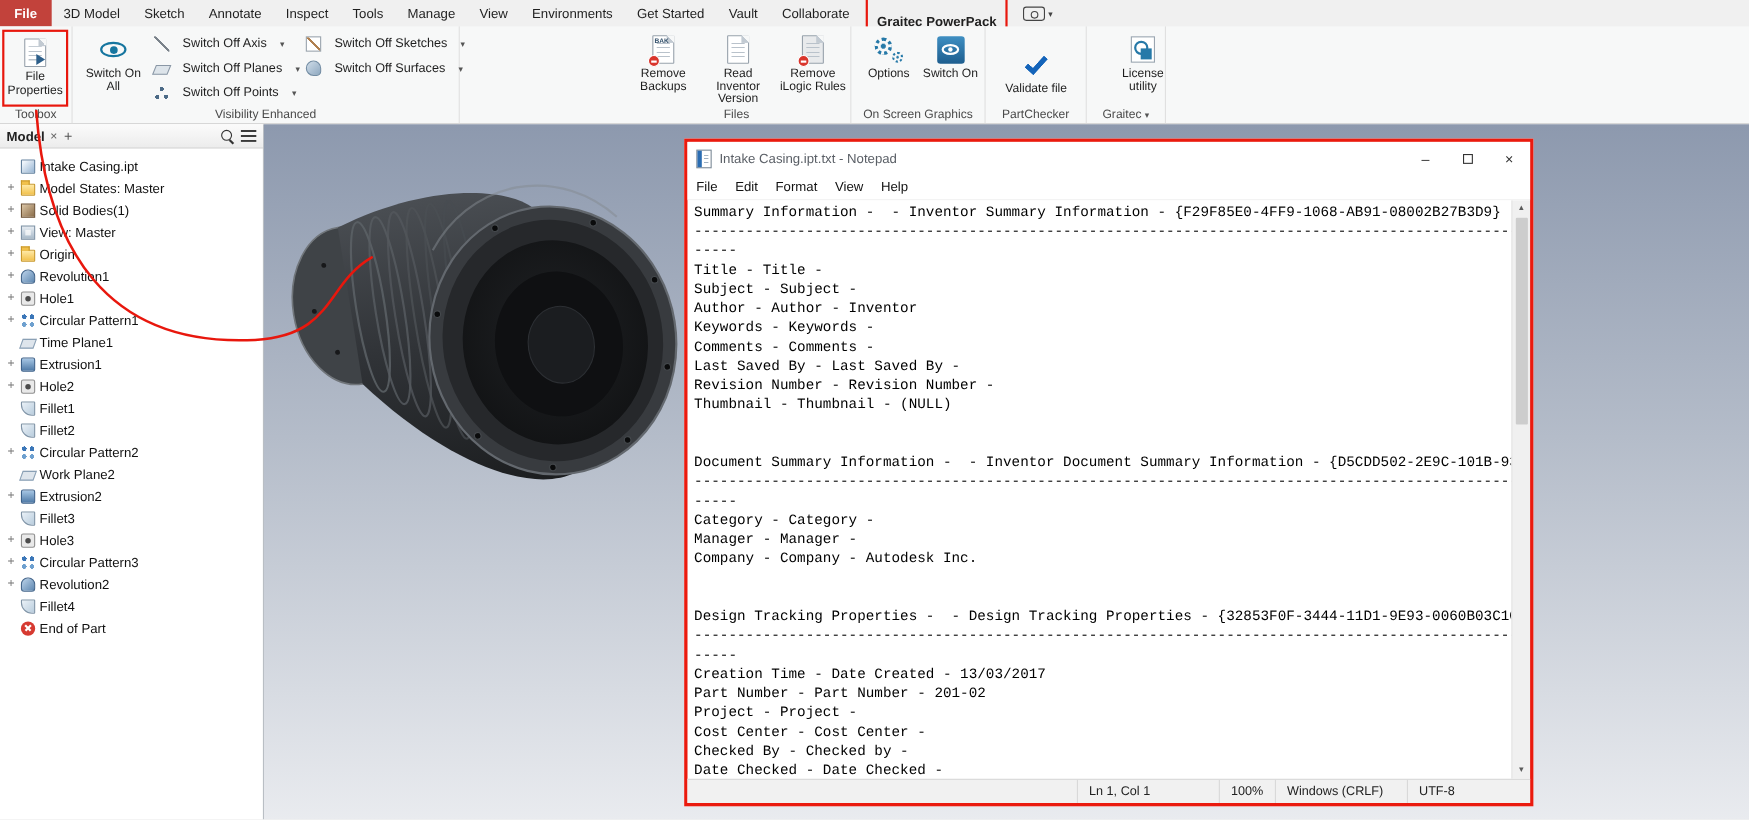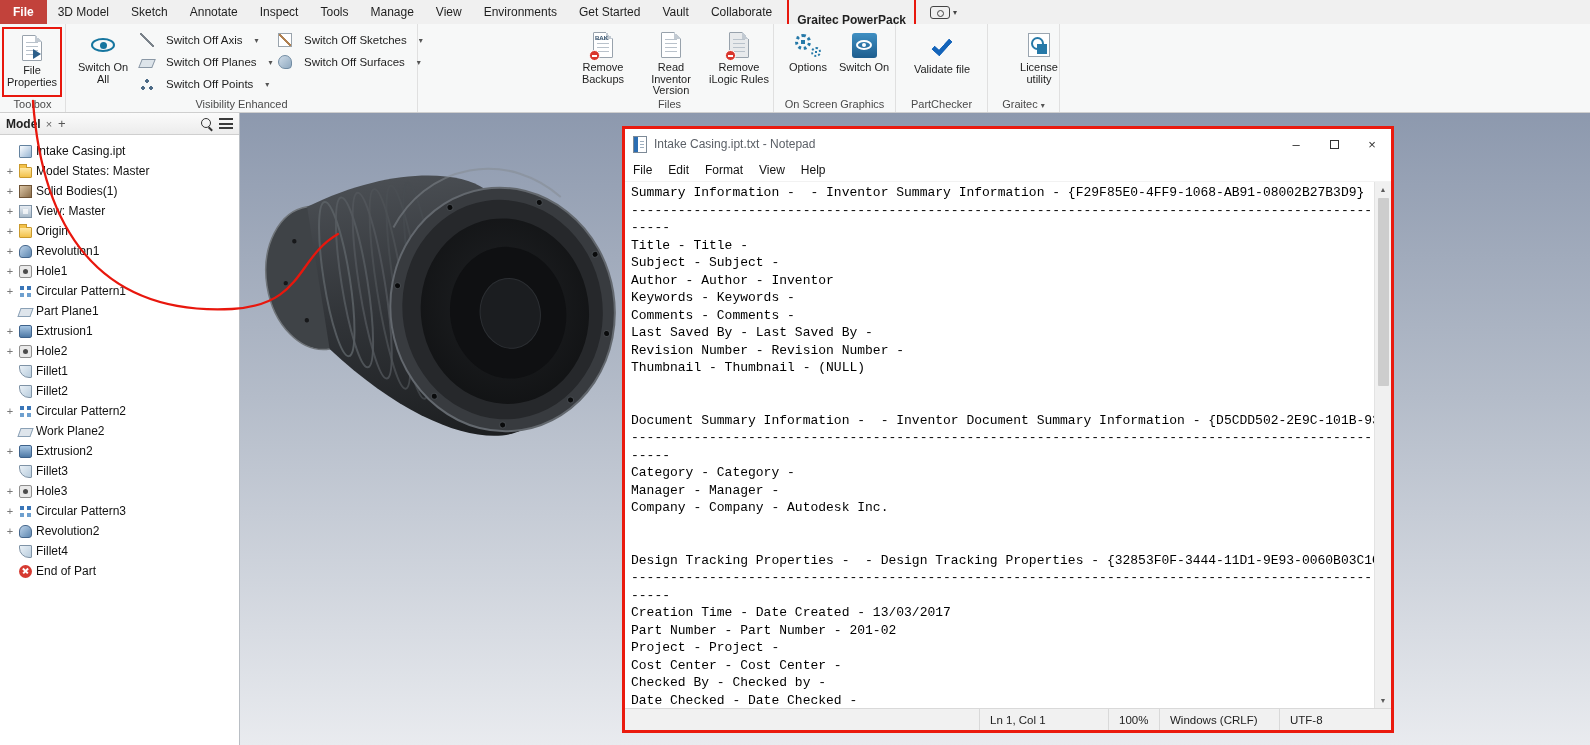--- a/index.html
+++ b/index.html
@@ -247,21 +247,21 @@
             <span class="eyebox">
               <span class="eye white"></span>
             </span>
           </span>
         <span>Switch On</span>
       </div>
       <div class="rgl">On Screen Graphics</div>
     </div>
 
     <div class="rgroup" style="left:896px;width:92px">
-      <div class="bigbtn" style="left:6px;top:8px;width:80px">
+      <div class="bigbtn" style="left:6px;top:20px;width:80px">
         <span class="bicon">
             <span class="check"></span>
           </span>
         <span>Validate file</span>
       </div>
       <div class="rgl">PartChecker</div>
     </div>
 
     <div class="rgroup" style="left:988px;width:72px">
       <div class="bigbtn" style="left:20px;top:6px;width:62px">
@@ -368,21 +368,21 @@
           <span>Hole1</span>
         </div>
       <div class="trow">
           <span class="exp">+</span>
           <span class="ti ic-pattern"></span>
           <span>Circular Pattern1</span>
         </div>
       <div class="trow">
           <span class="exp"></span>
           <span class="ti ic-plane"></span>
-          <span>Part Plane1</span>
+          <span>Time Plane1</span>
         </div>
       <div class="trow">
           <span class="exp">+</span>
           <span class="ti ic-extrude"></span>
           <span>Extrusion1</span>
         </div>
       <div class="trow">
           <span class="exp">+</span>
           <span class="ti ic-hole"></span>
           <span>Hole2</span>

